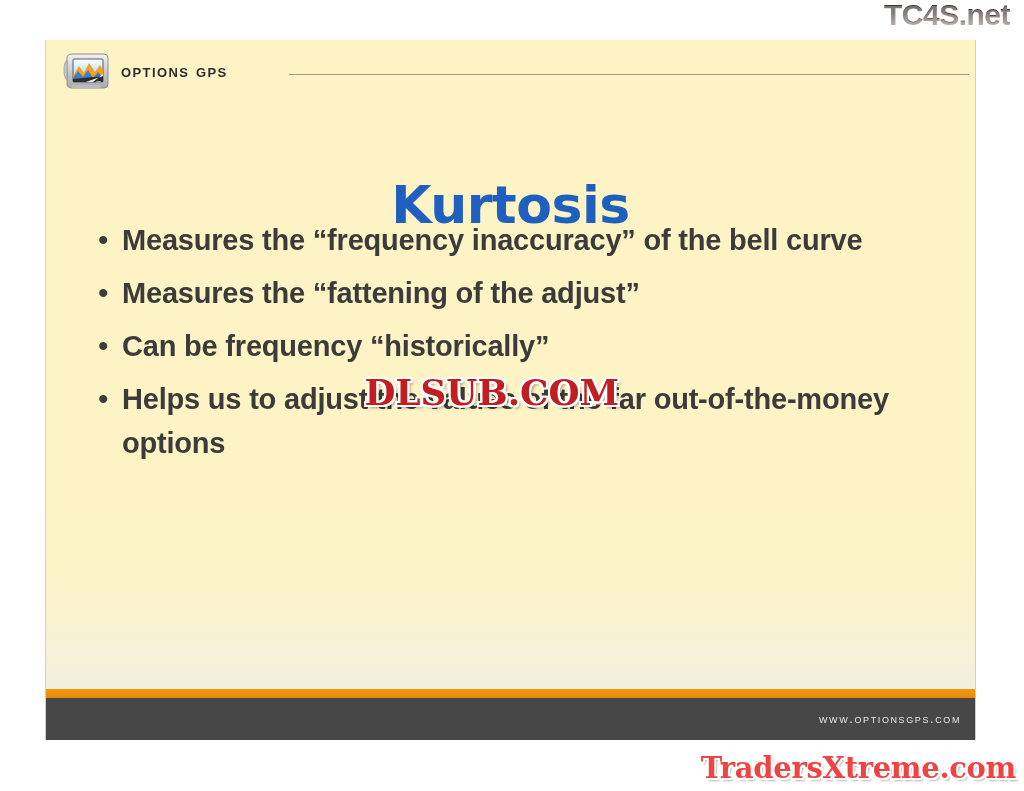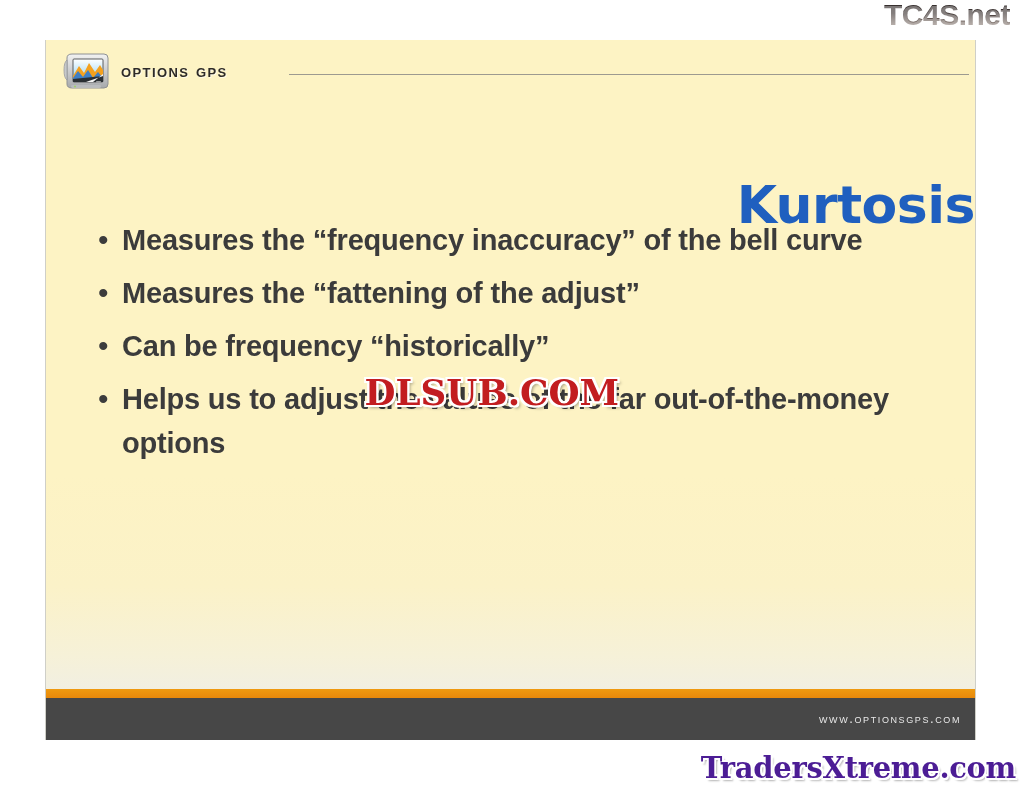--- a/index.html
+++ b/index.html
@@ -93,21 +93,21 @@
     height: 1px;
     background: #9d9a90;
   }
 
   
   .slide-title {
     position: absolute;
     left: 0;
     right: 0;
     top: 100px;
-    text-align: right;
+    text-align: center;
     font-family: "DejaVu Sans", sans-serif;
     font-weight: bold;
     font-size: 52px;
     color: #1f5fbf;
     letter-spacing: -0.5px;
   }
 
   
   .bullet-list {
     position: absolute;
@@ -194,21 +194,21 @@
   }
 
   
   .partner-brand {
     position: absolute;
     right: 8px;
     bottom: 6px;
     font-family: "DejaVu Serif", serif;
     font-weight: bold;
     font-size: 29px;
-    color: #4c1d95;
+    color: #ef4444;
     letter-spacing: -0.3px;
     text-shadow:
       1.6px 0 0 #ffffff, -1.6px 0 0 #ffffff,
       0 1.6px 0 #ffffff, 0 -1.6px 0 #ffffff,
       1.6px 1.6px 0 #ffffff, -1.6px 1.6px 0 #ffffff,
       1.6px -1.6px 0 #ffffff, -1.6px -1.6px 0 #ffffff,
       2.5px 2.5px 2px rgba(0,0,0,0.3);
     white-space: nowrap;
   }
 </style>

